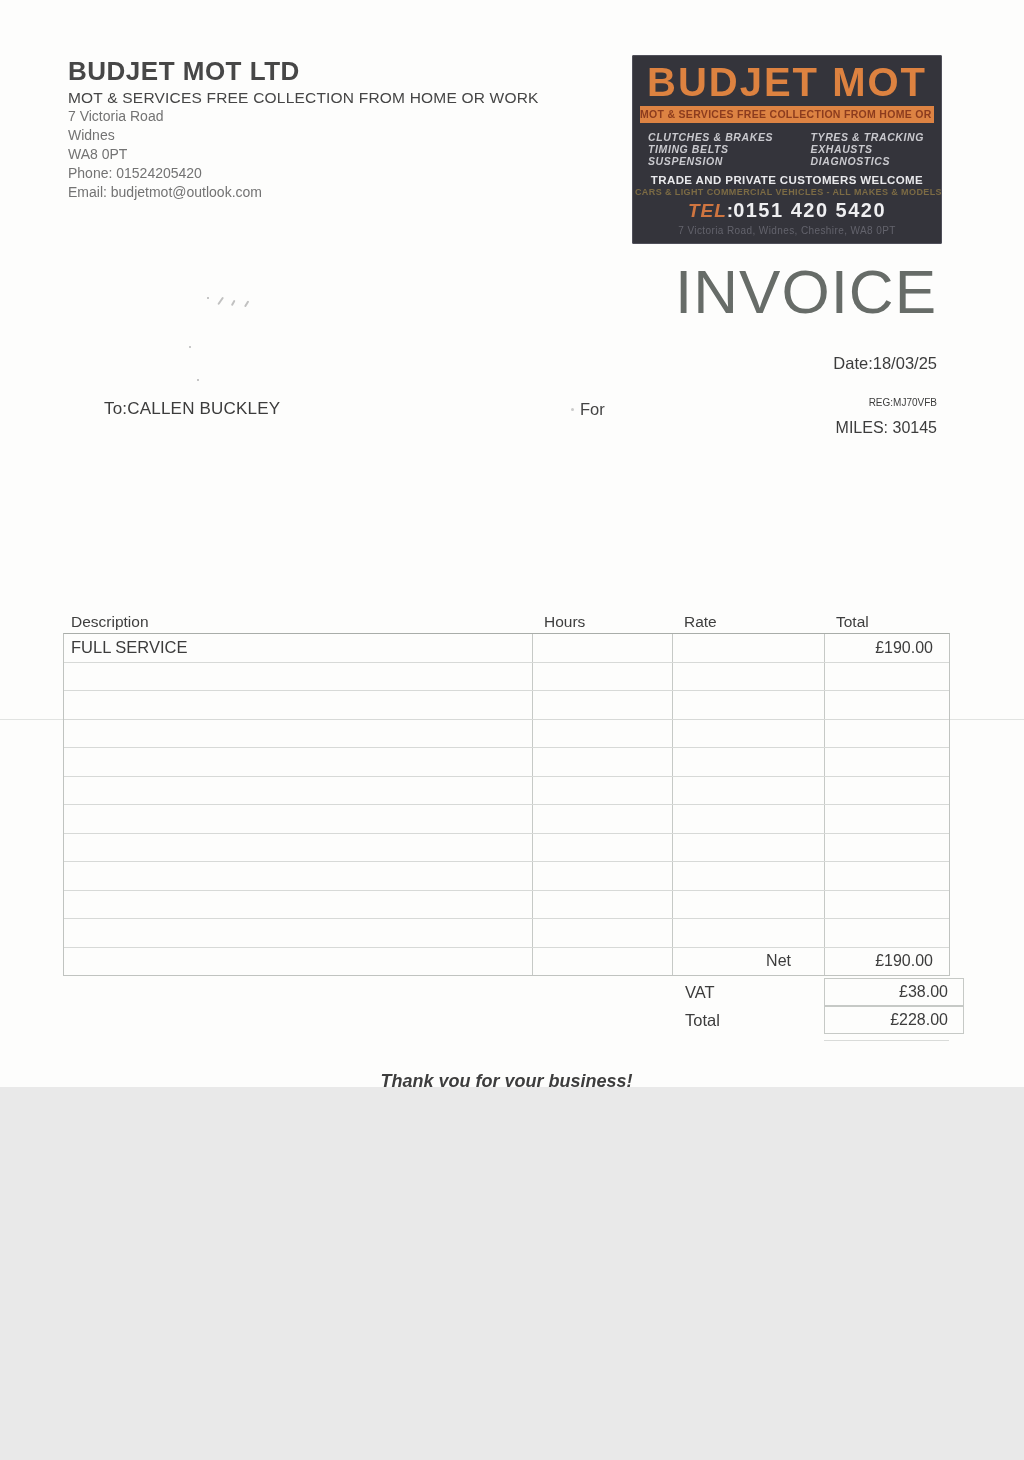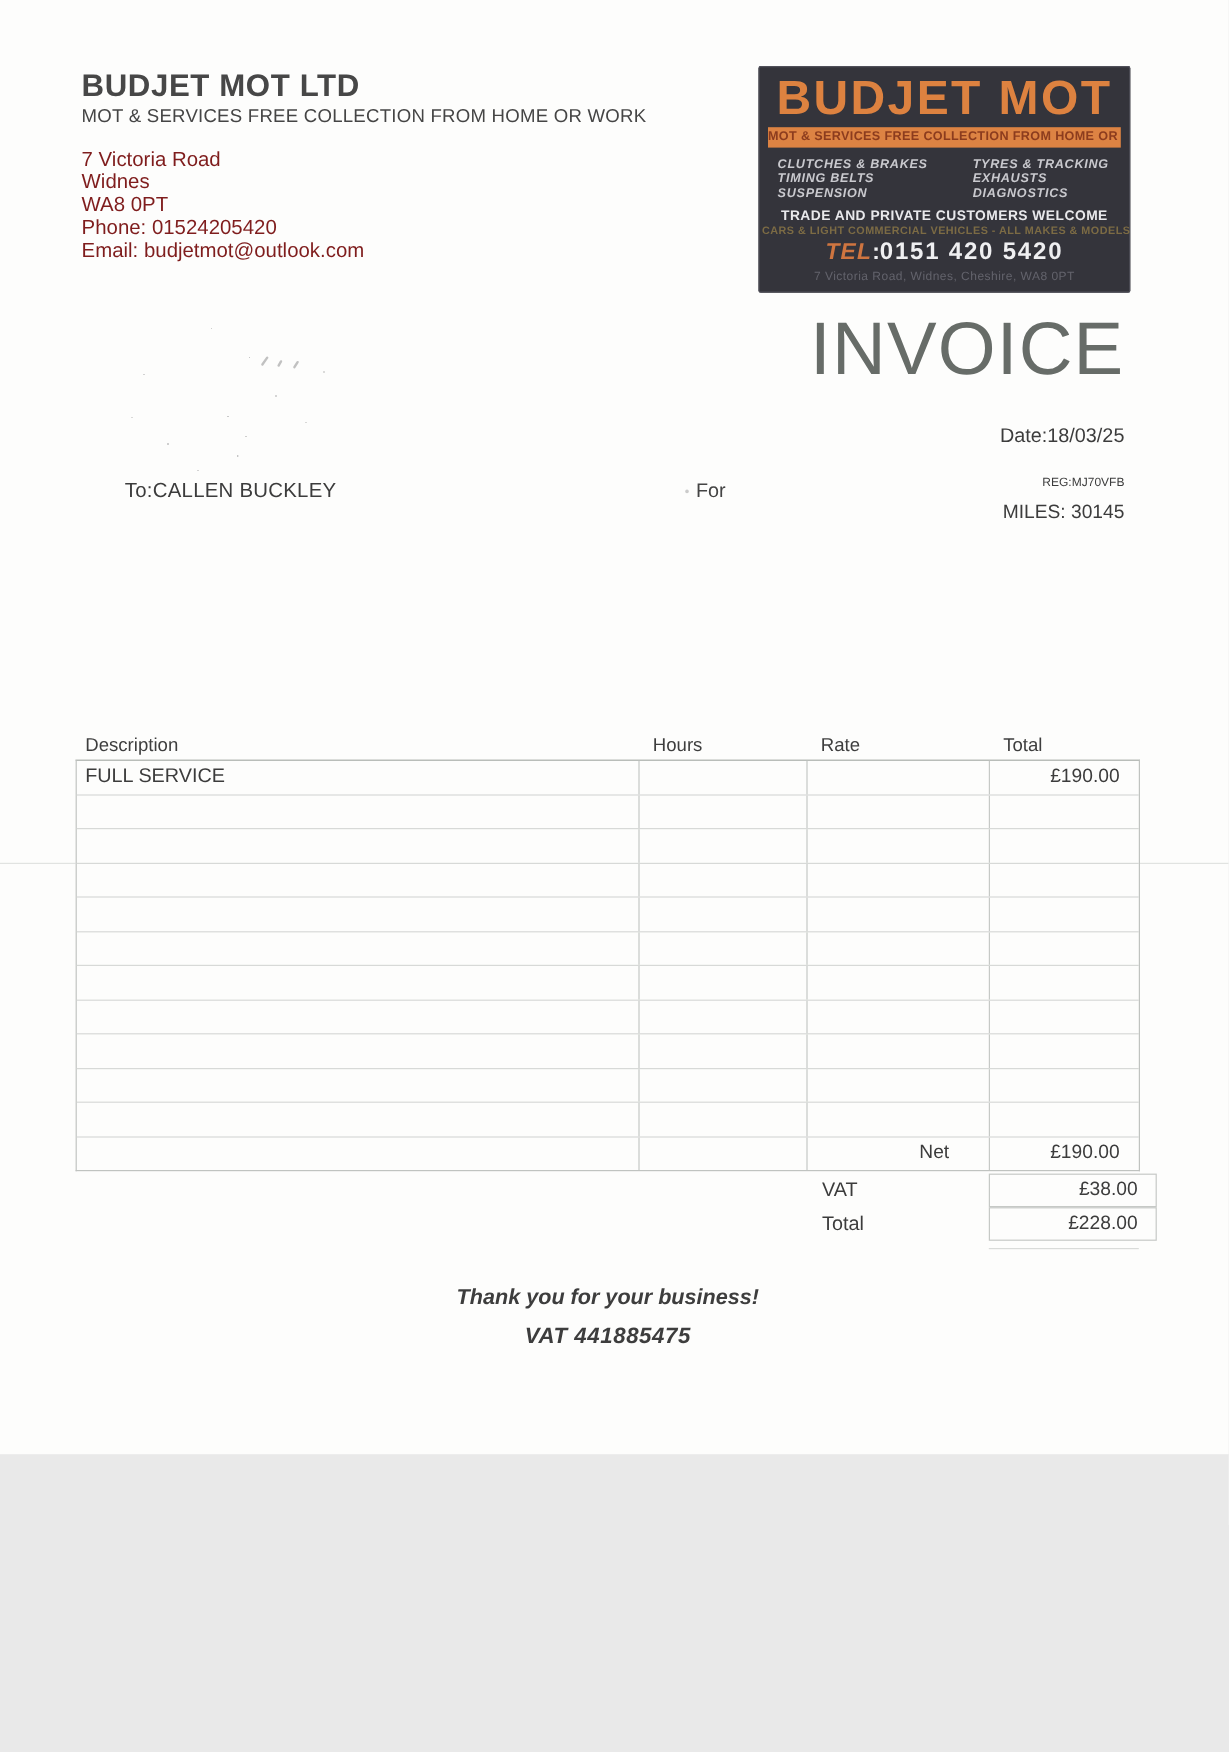--- a/index.html
+++ b/index.html
@@ -1,36 +1,36 @@
 <!DOCTYPE html>
 <html><head>
 <meta charset="utf-8">
 <style>
   html,body{margin:0;padding:0;background:#e9e9e9;}
   .page{
     position:relative;
-    width:1024px;height:1212px;
+    width:1024px;height:1087px;
     margin:0 auto;
     background:#fdfdfc;
     font-family:"Liberation Sans", sans-serif;
     color:#3f3f3f;
     overflow:hidden;
   }
   
   .company-name{
     position:absolute;left:68px;top:56px;
     font-size:26px;font-weight:bold;color:#474747;letter-spacing:.5px;
   }
   .company-tagline{
     position:absolute;left:68px;top:89px;
     font-size:15.5px;color:#454545;letter-spacing:.2px;
   }
   .company-address{
-    position:absolute;left:68px;top:123px;
-    font-size:17px;line-height:19px;color:#7f1d1d;
+    position:absolute;left:68px;top:107px;
+    font-size:14px;line-height:19px;color:#737373;
   }
   .company-address div{white-space:pre;}
   
   .logo-card{
     position:absolute;left:632px;top:55px;width:310px;height:189px;
     background:#34343b;border-radius:2px;
     box-shadow:0 0 0 1px #50505a inset;
     text-align:center;
   }
   .logo-title{

